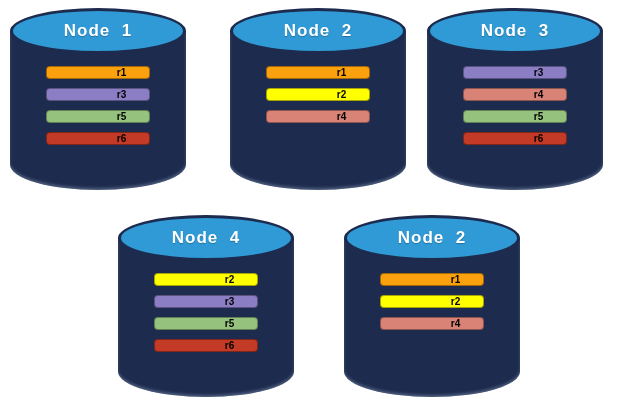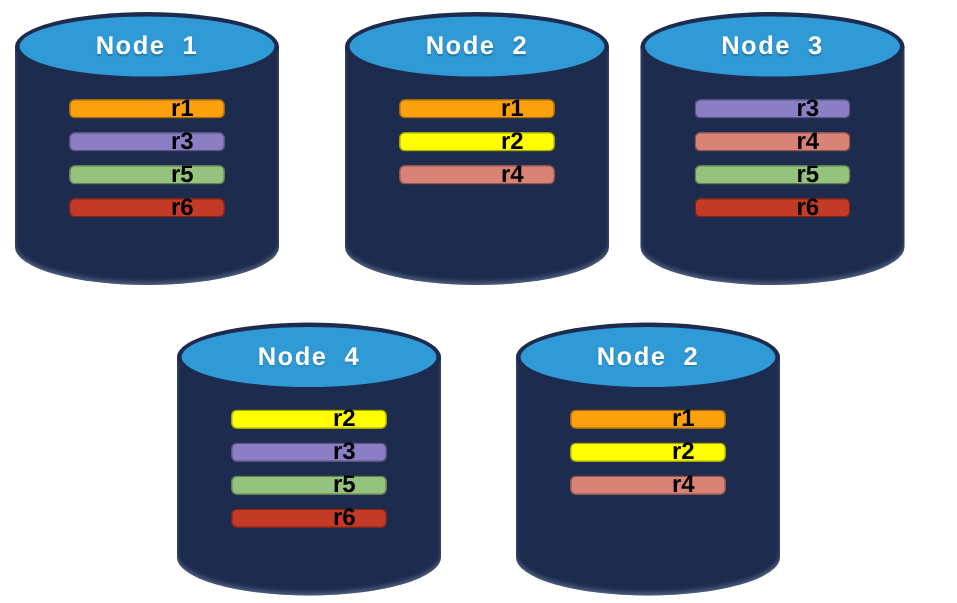--- a/index.html
+++ b/index.html
@@ -65,21 +65,21 @@
     height: 13px;
     border-radius: 4px;
     border: 1px solid rgba(0, 0, 0, 0.35);
     box-sizing: border-box;
     display: flex;
     align-items: center;
     justify-content: center;
   }
   .replica-bar span {
     color: #000000;
-    font-size: 16px;
+    font-size: 10px;
     font-weight: 700;
     line-height: 11px;
     margin-left: 47px;
   }
   
   .pos-n1 { left: 10px;  top: 8px; }
   .pos-n2 { left: 230px; top: 8px; }
   .pos-n3 { left: 427px; top: 8px; }
   .pos-n4 { left: 118px; top: 215px; }
   .pos-n5 { left: 344px; top: 215px; }

